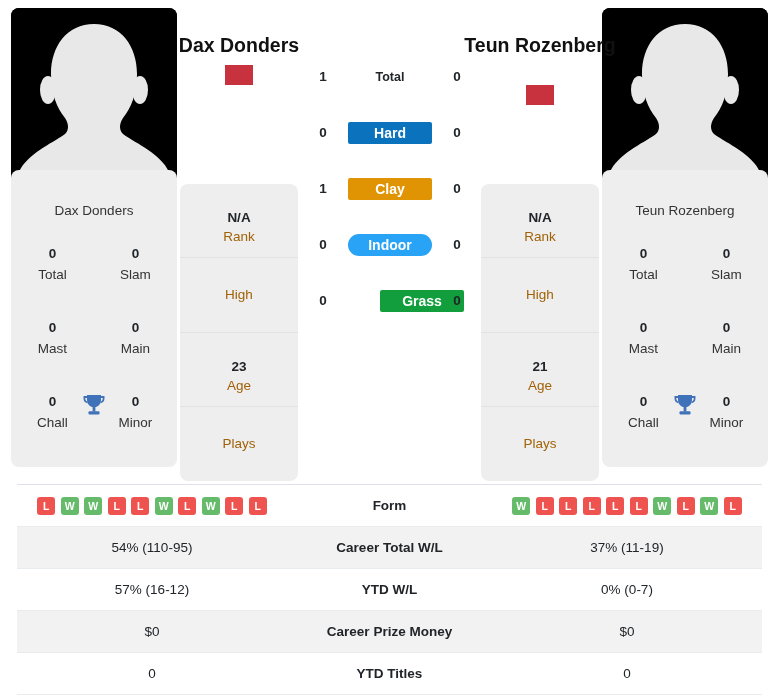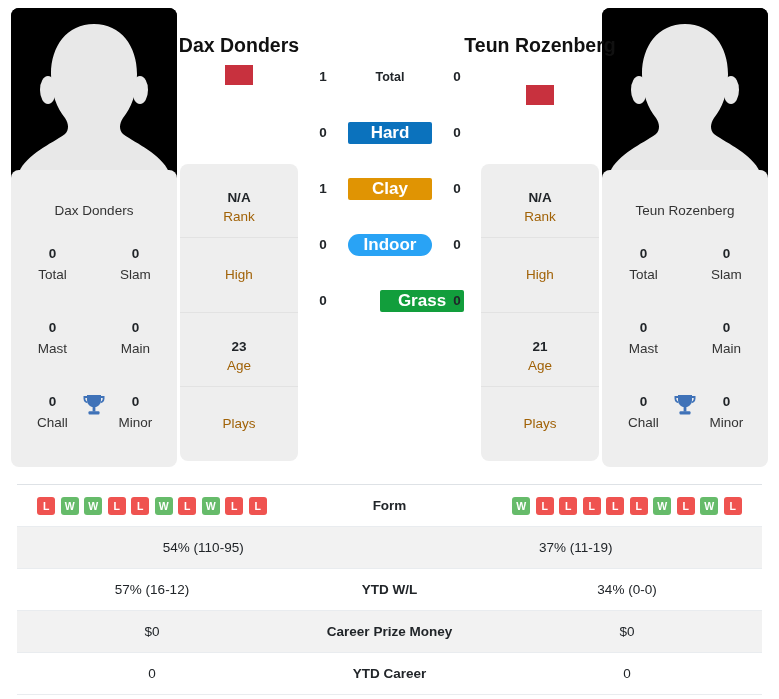--- a/index.html
+++ b/index.html
@@ -125,21 +125,21 @@
   }
   .flag.left  { left: 225px; top: 65px; }
   .flag.right { left: 526px; top: 85px; }
   .flag .band { height: 6.67px; }
   .flag .band.r { background: #c8313e; }
   .flag .band.w { background: #ffffff; }
 
   
   .icard {
     position: absolute;
-    top: 164px;
+    top: 184px;
     width: 118px;
     height: 297px;
     background: #eeeeee;
     border-radius: 8px;
     overflow: hidden;
   }
   .icard.left  { left: 180px; }
   .icard.right { left: 481px; }
   .isec {
     position: relative;
@@ -190,21 +190,21 @@
   .srow .sc.l { left: 8px; }
   .srow .sc.r { left: 142px; }
   .srow .badge {
     position: absolute;
     left: 48px;
     top: 0;
     width: 84px;
     height: 22px;
     line-height: 22px;
     text-align: center;
-    font-size: 17px;
+    font-size: 14px;
     font-weight: bold;
     color: #ffffff;
     border-radius: 2px;
   }
   .srow .badge.plain {
     color: #212529;
     background: transparent;
     font-size: 12.5px;
   }
 
@@ -473,32 +473,33 @@
             <div class="fb L">L</div>
             <div class="fb W">W</div>
             <div class="fb L">L</div>
             <div class="fb W">W</div>
             <div class="fb L">L</div>
           </div>
         </div>
       </div>
       <div class="trow alt">
         <div class="c left">54% (110-95)</div>
+        <div class="c mid">Career Total W/L</div>
         <div class="c right">37% (11-19)</div>
       </div>
       <div class="trow">
         <div class="c left">57% (16-12)</div>
         <div class="c mid">YTD W/L</div>
-        <div class="c right">34% (0-0)</div>
+        <div class="c right">0% (0-7)</div>
       </div>
       <div class="trow alt">
         <div class="c left">$0</div>
         <div class="c mid">Career Prize Money</div>
         <div class="c right">$0</div>
       </div>
       <div class="trow">
         <div class="c left">0</div>
-        <div class="c mid">YTD Career</div>
+        <div class="c mid">YTD Titles</div>
         <div class="c right">0</div>
       </div>
     </div>
 
 </div>
 
 </body></html>

